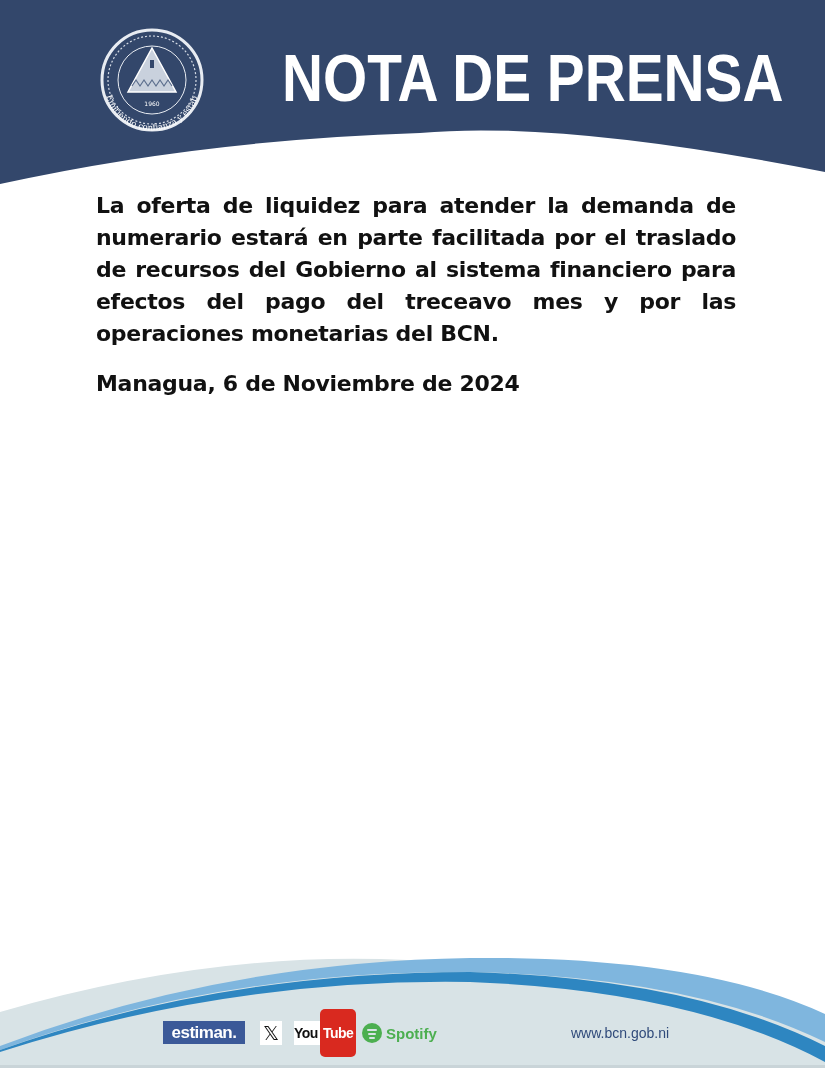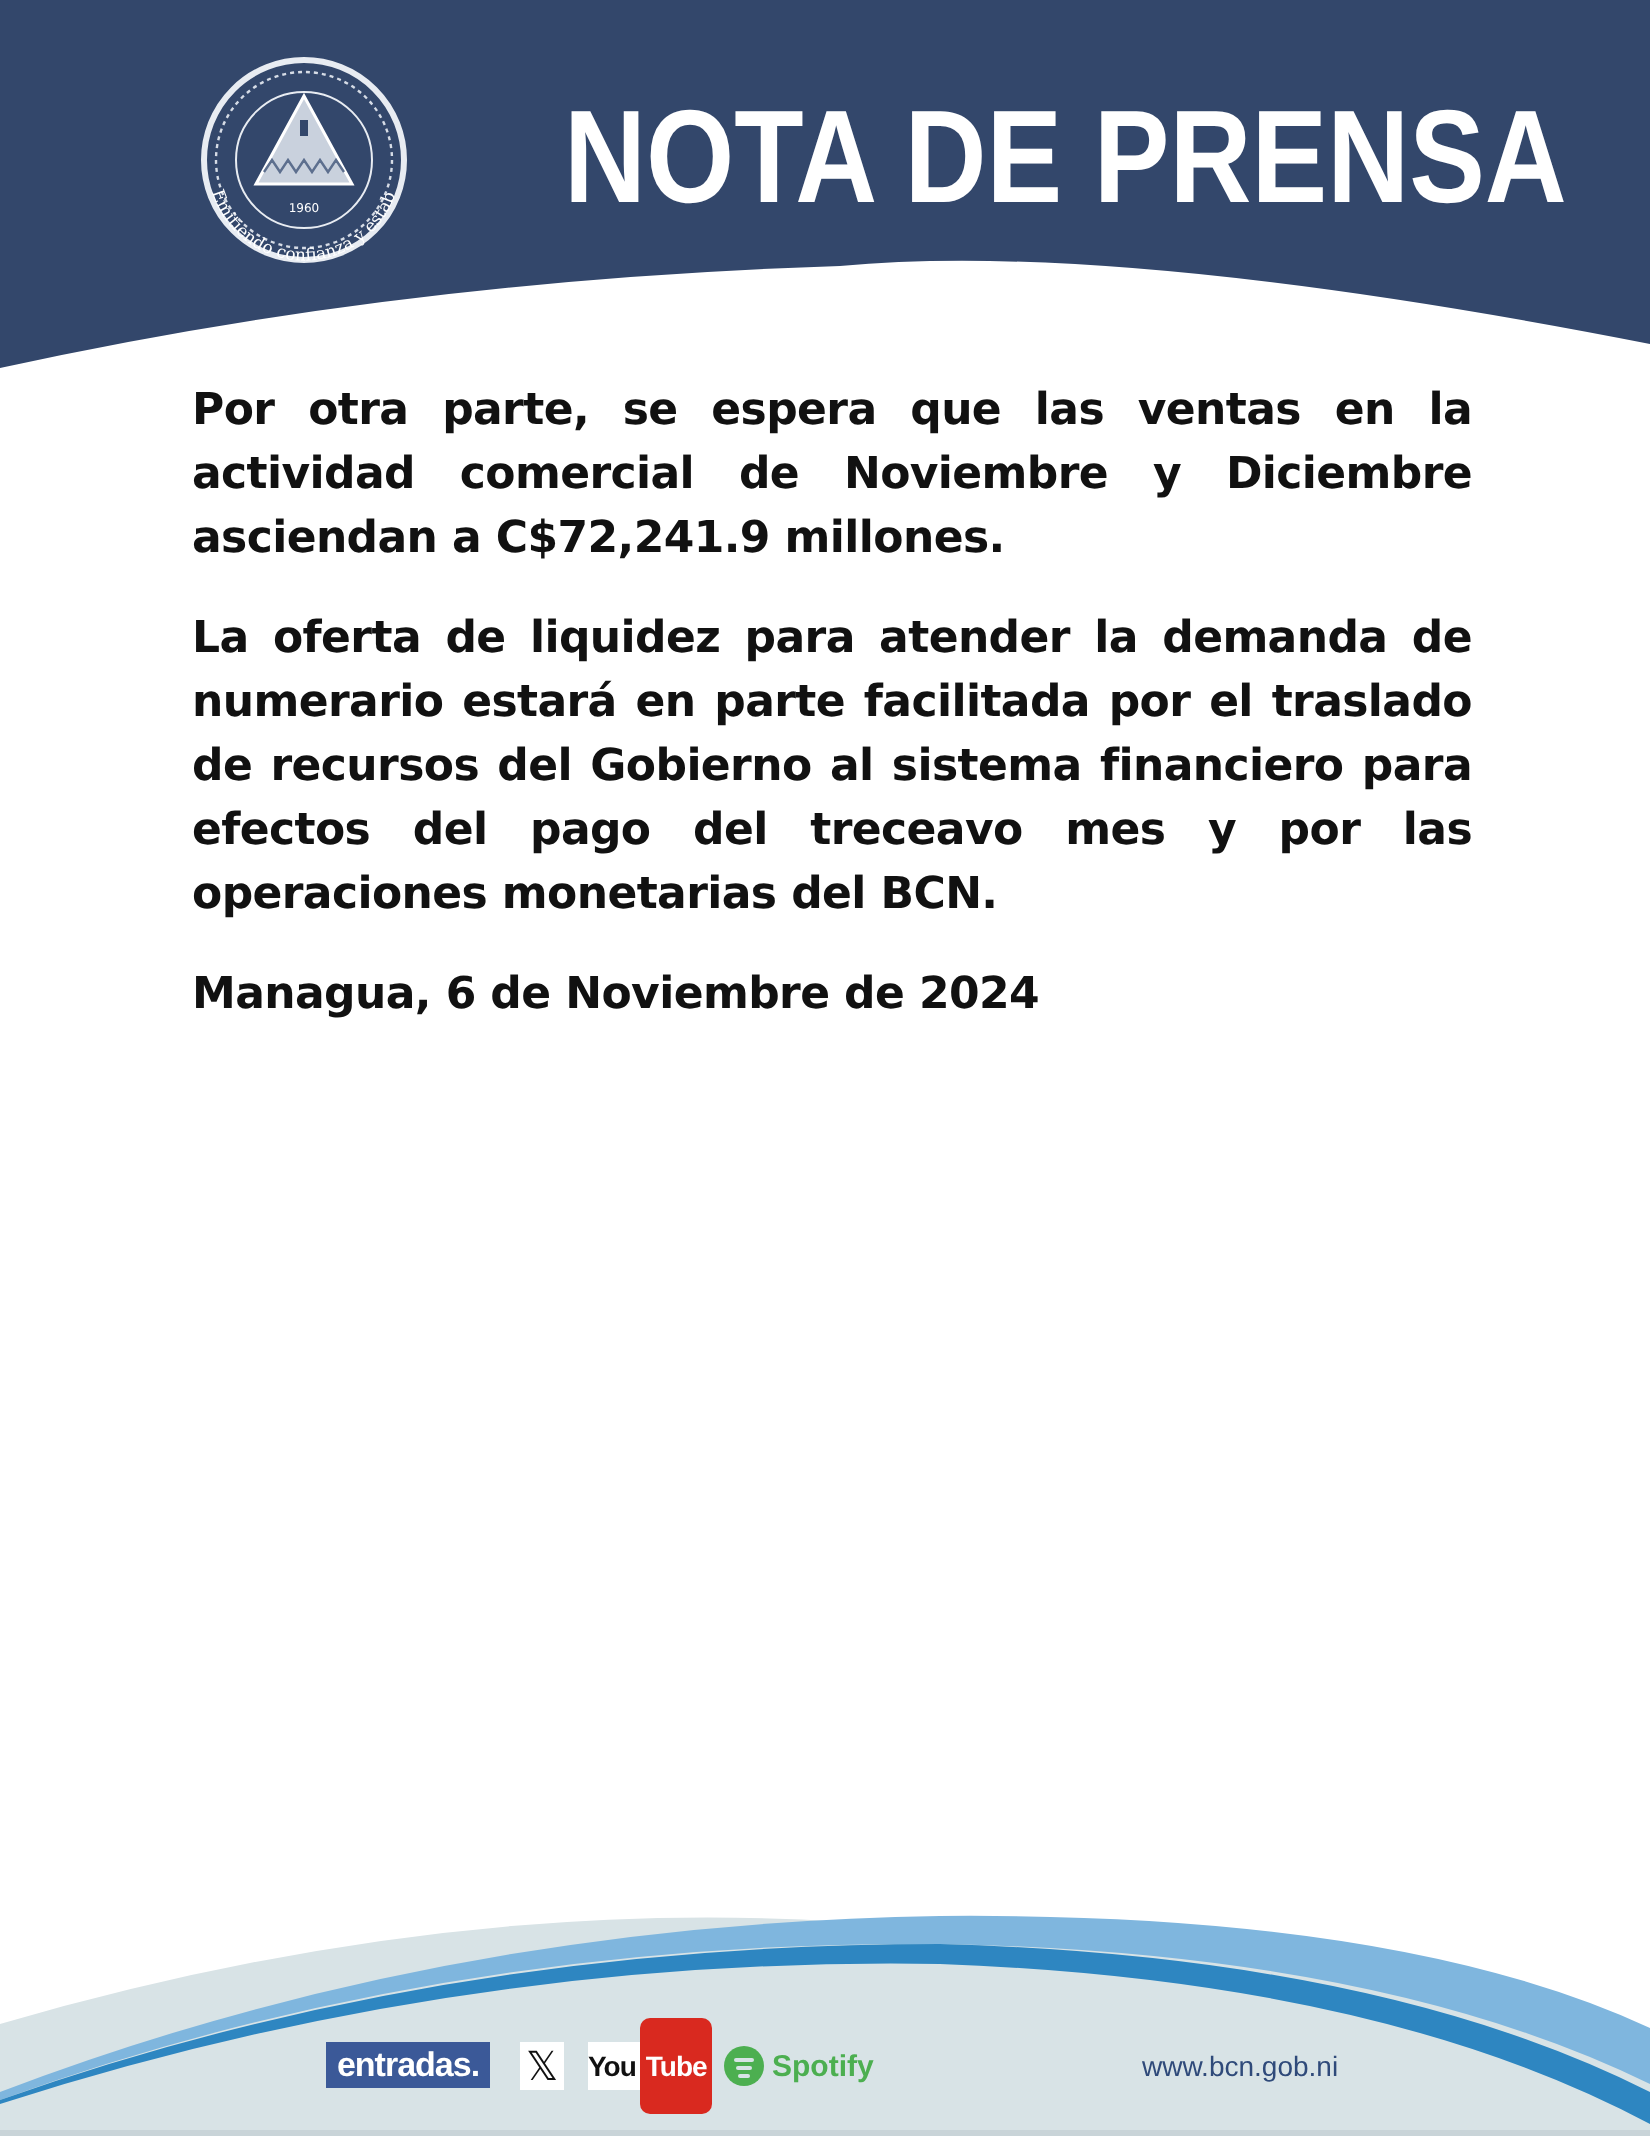--- a/index.html
+++ b/index.html
@@ -67,34 +67,33 @@
   <path d="M36,60 l4,-6 l4,6 l4,-6 l4,6 l4,-6 l4,6 l4,-6 l4,6 l4,-6 l4,6" fill="none" stroke="#5d6f8e" stroke-width="1.2"></path>
   <rect x="54" y="34" width="4" height="8" fill="#33476b"></rect>
   <text x="56" y="80" text-anchor="middle" font-size="6" fill="#ffffff" font-family="DejaVu Sans, sans-serif">1960</text>
   <path id="motto-arc" d="M10,70 A48,48 0 0 0 102,70" fill="none"></path>
   <text font-size="8.5" fill="#ffffff" font-family="DejaVu Serif, serif"><textPath href="#motto-arc">Emitiendo confianza y estabilidad</textPath></text>
 </svg>
 
 <div class="title">NOTA DE PRENSA</div>
 
 <div class="content">
-  <p class="para">Por otra parte, se espera que las ventas en la actividad comercial de Noviembre y Diciembre asciendan a C$72,241.9 millones.</p>
   <p class="para">La oferta de liquidez para atender la demanda de numerario estará en parte facilitada por el traslado de recursos del Gobierno al sistema financiero para efectos del pago del treceavo mes y por las operaciones monetarias del BCN.</p>
   <div class="dateline">Managua, 6 de Noviembre de 2024</div>
 </div>
 
 <svg class="footer-bg" viewBox="0 0 825 118" preserveAspectRatio="none">
   <path d="M0,118 V62 Q240,-8 460,14 Q680,30 825,80 V118 Z" fill="#d8e3e6"></path>
   <path d="M0,100 Q220,20 470,22 Q690,26 825,92 V64 Q700,6 470,8 Q220,12 0,96 Z" fill="#7fb6de"></path>
   <path d="M0,102 Q230,28 470,32 Q690,40 825,112 V96 Q690,28 470,22 Q220,22 0,100 Z" fill="#2e86c1"></path>
   <rect x="0" y="115" width="825" height="3" fill="#c9d4d8"></rect>
 </svg>
 
 <div class="social fb">
-  <span>entradas.</span>
+  <span>estiman.</span>
 </div>
 <div class="social xlogo">
   <span>𝕏</span>
 </div>
 <div class="social yt">
   <span class="you">You</span>
   <span class="tube">Tube</span>
 </div>
 <div class="social sp">
   <span class="dot">

